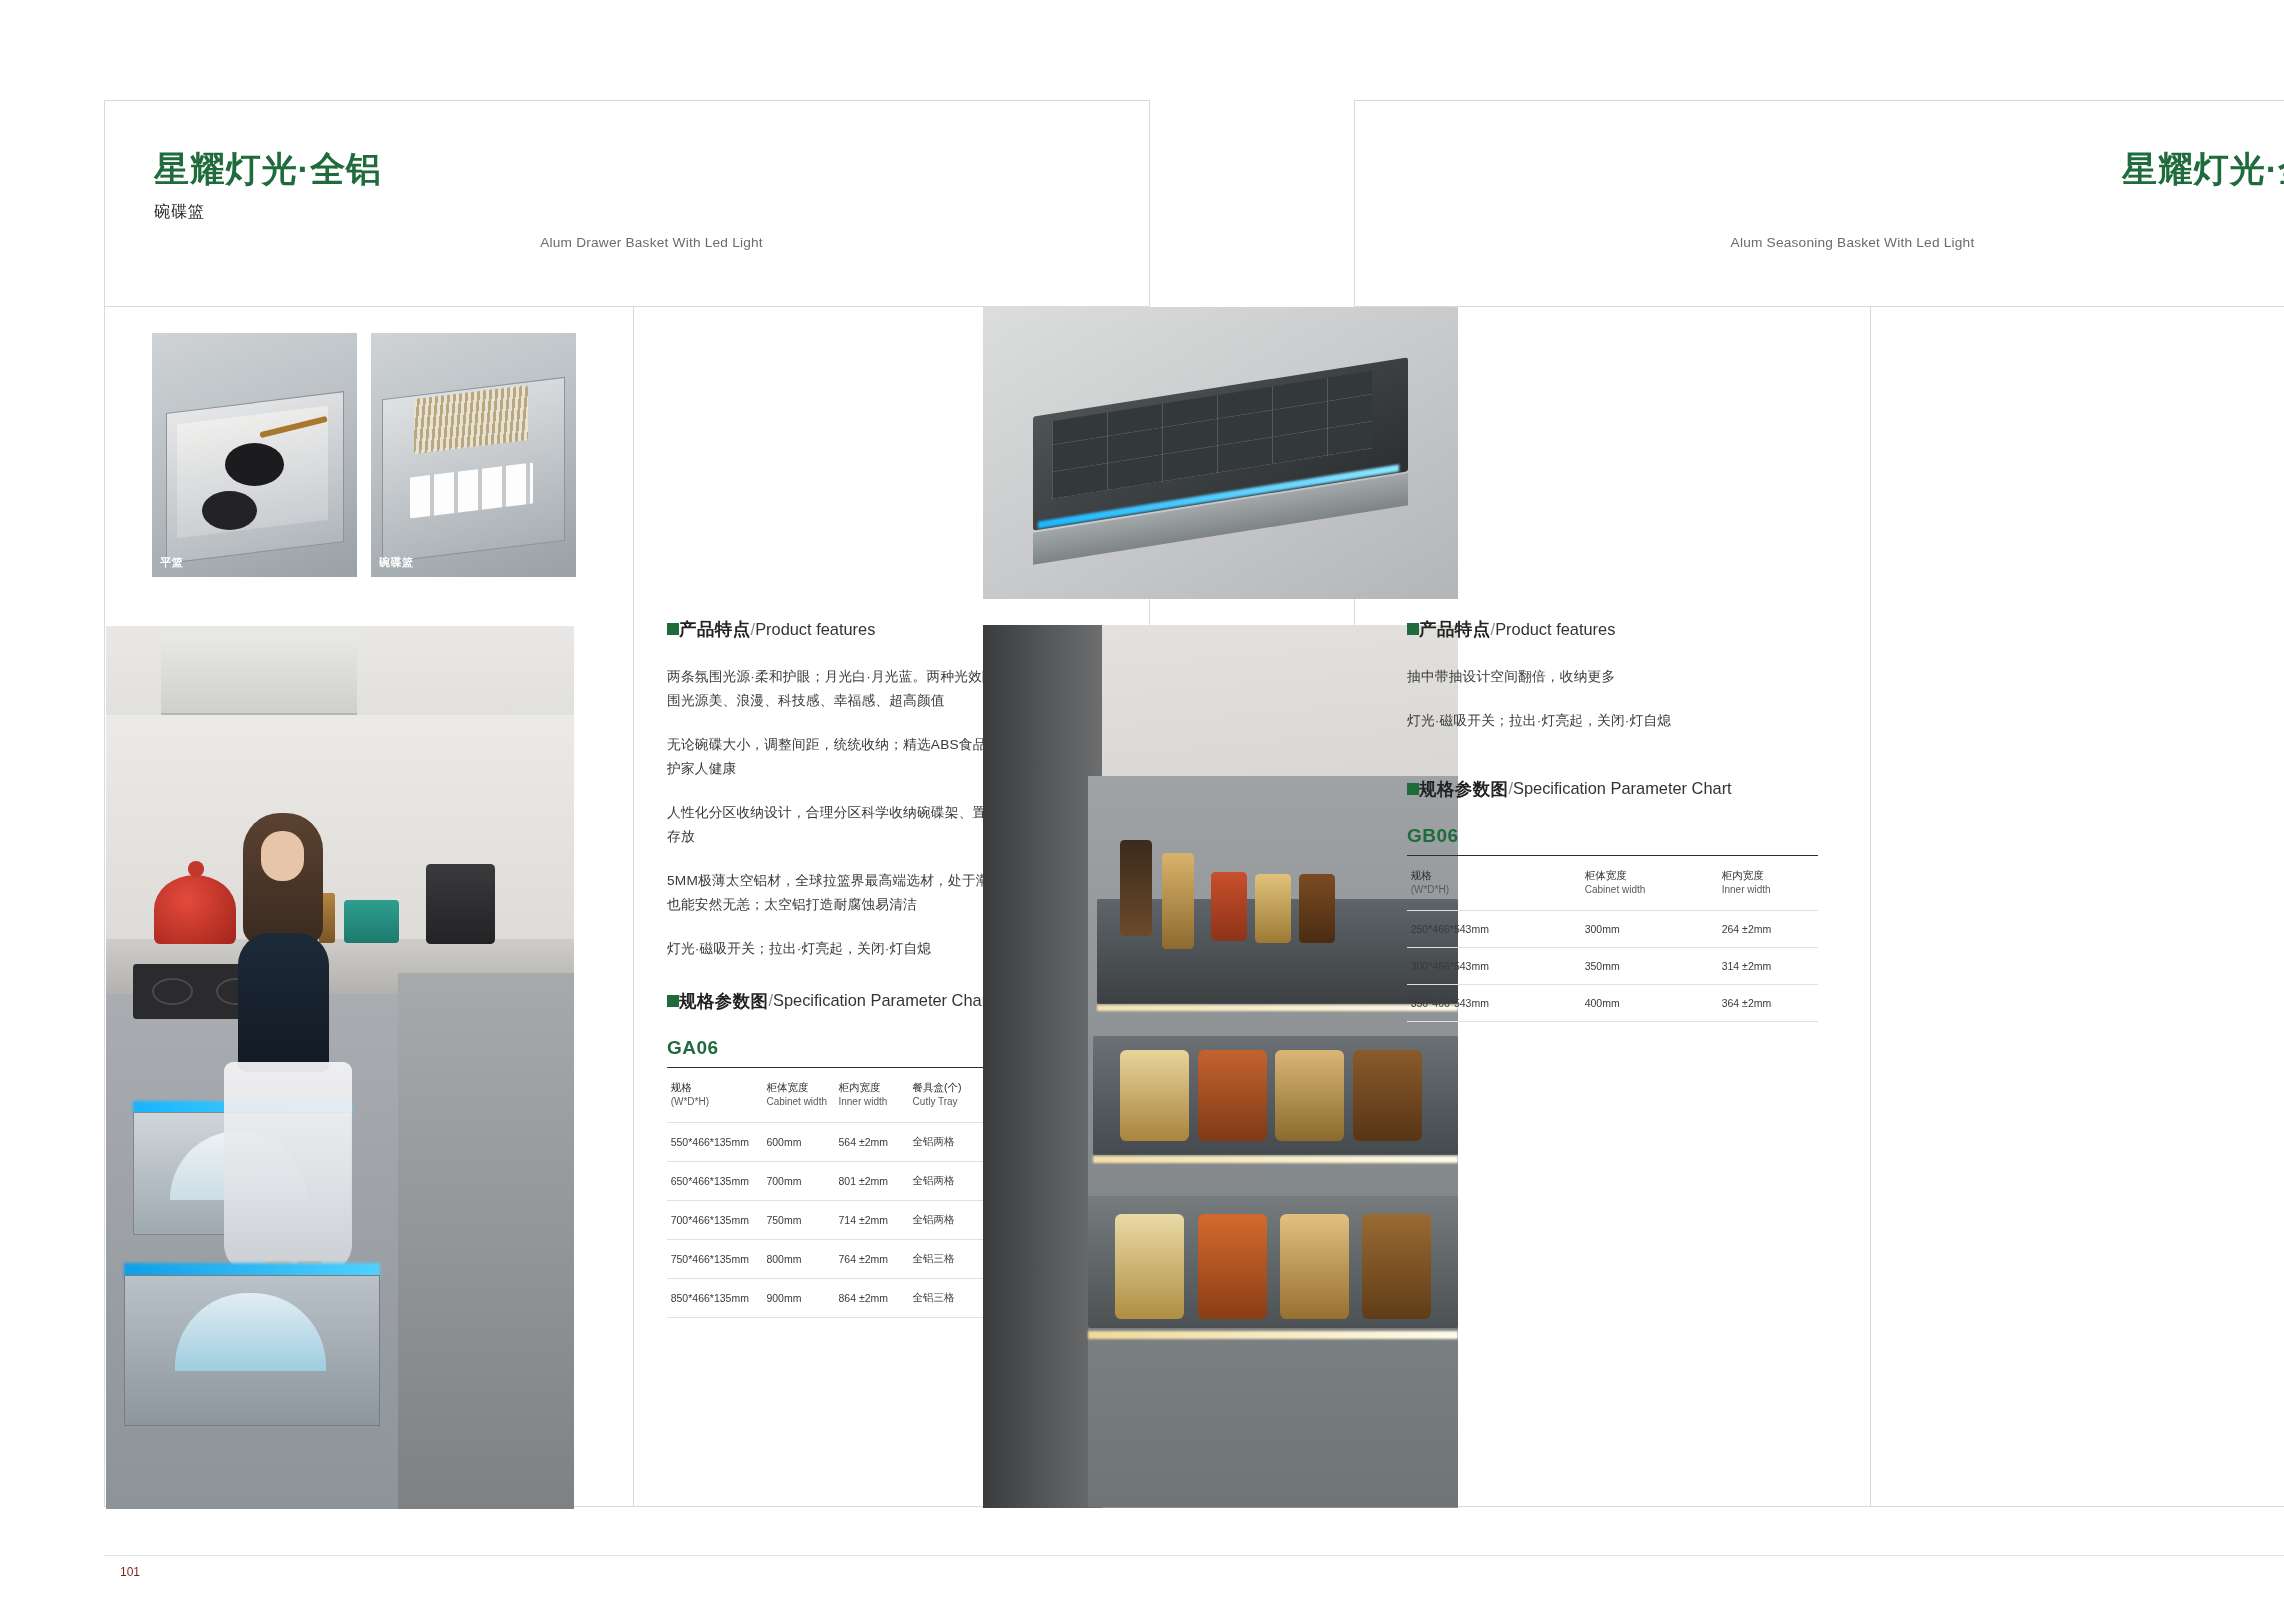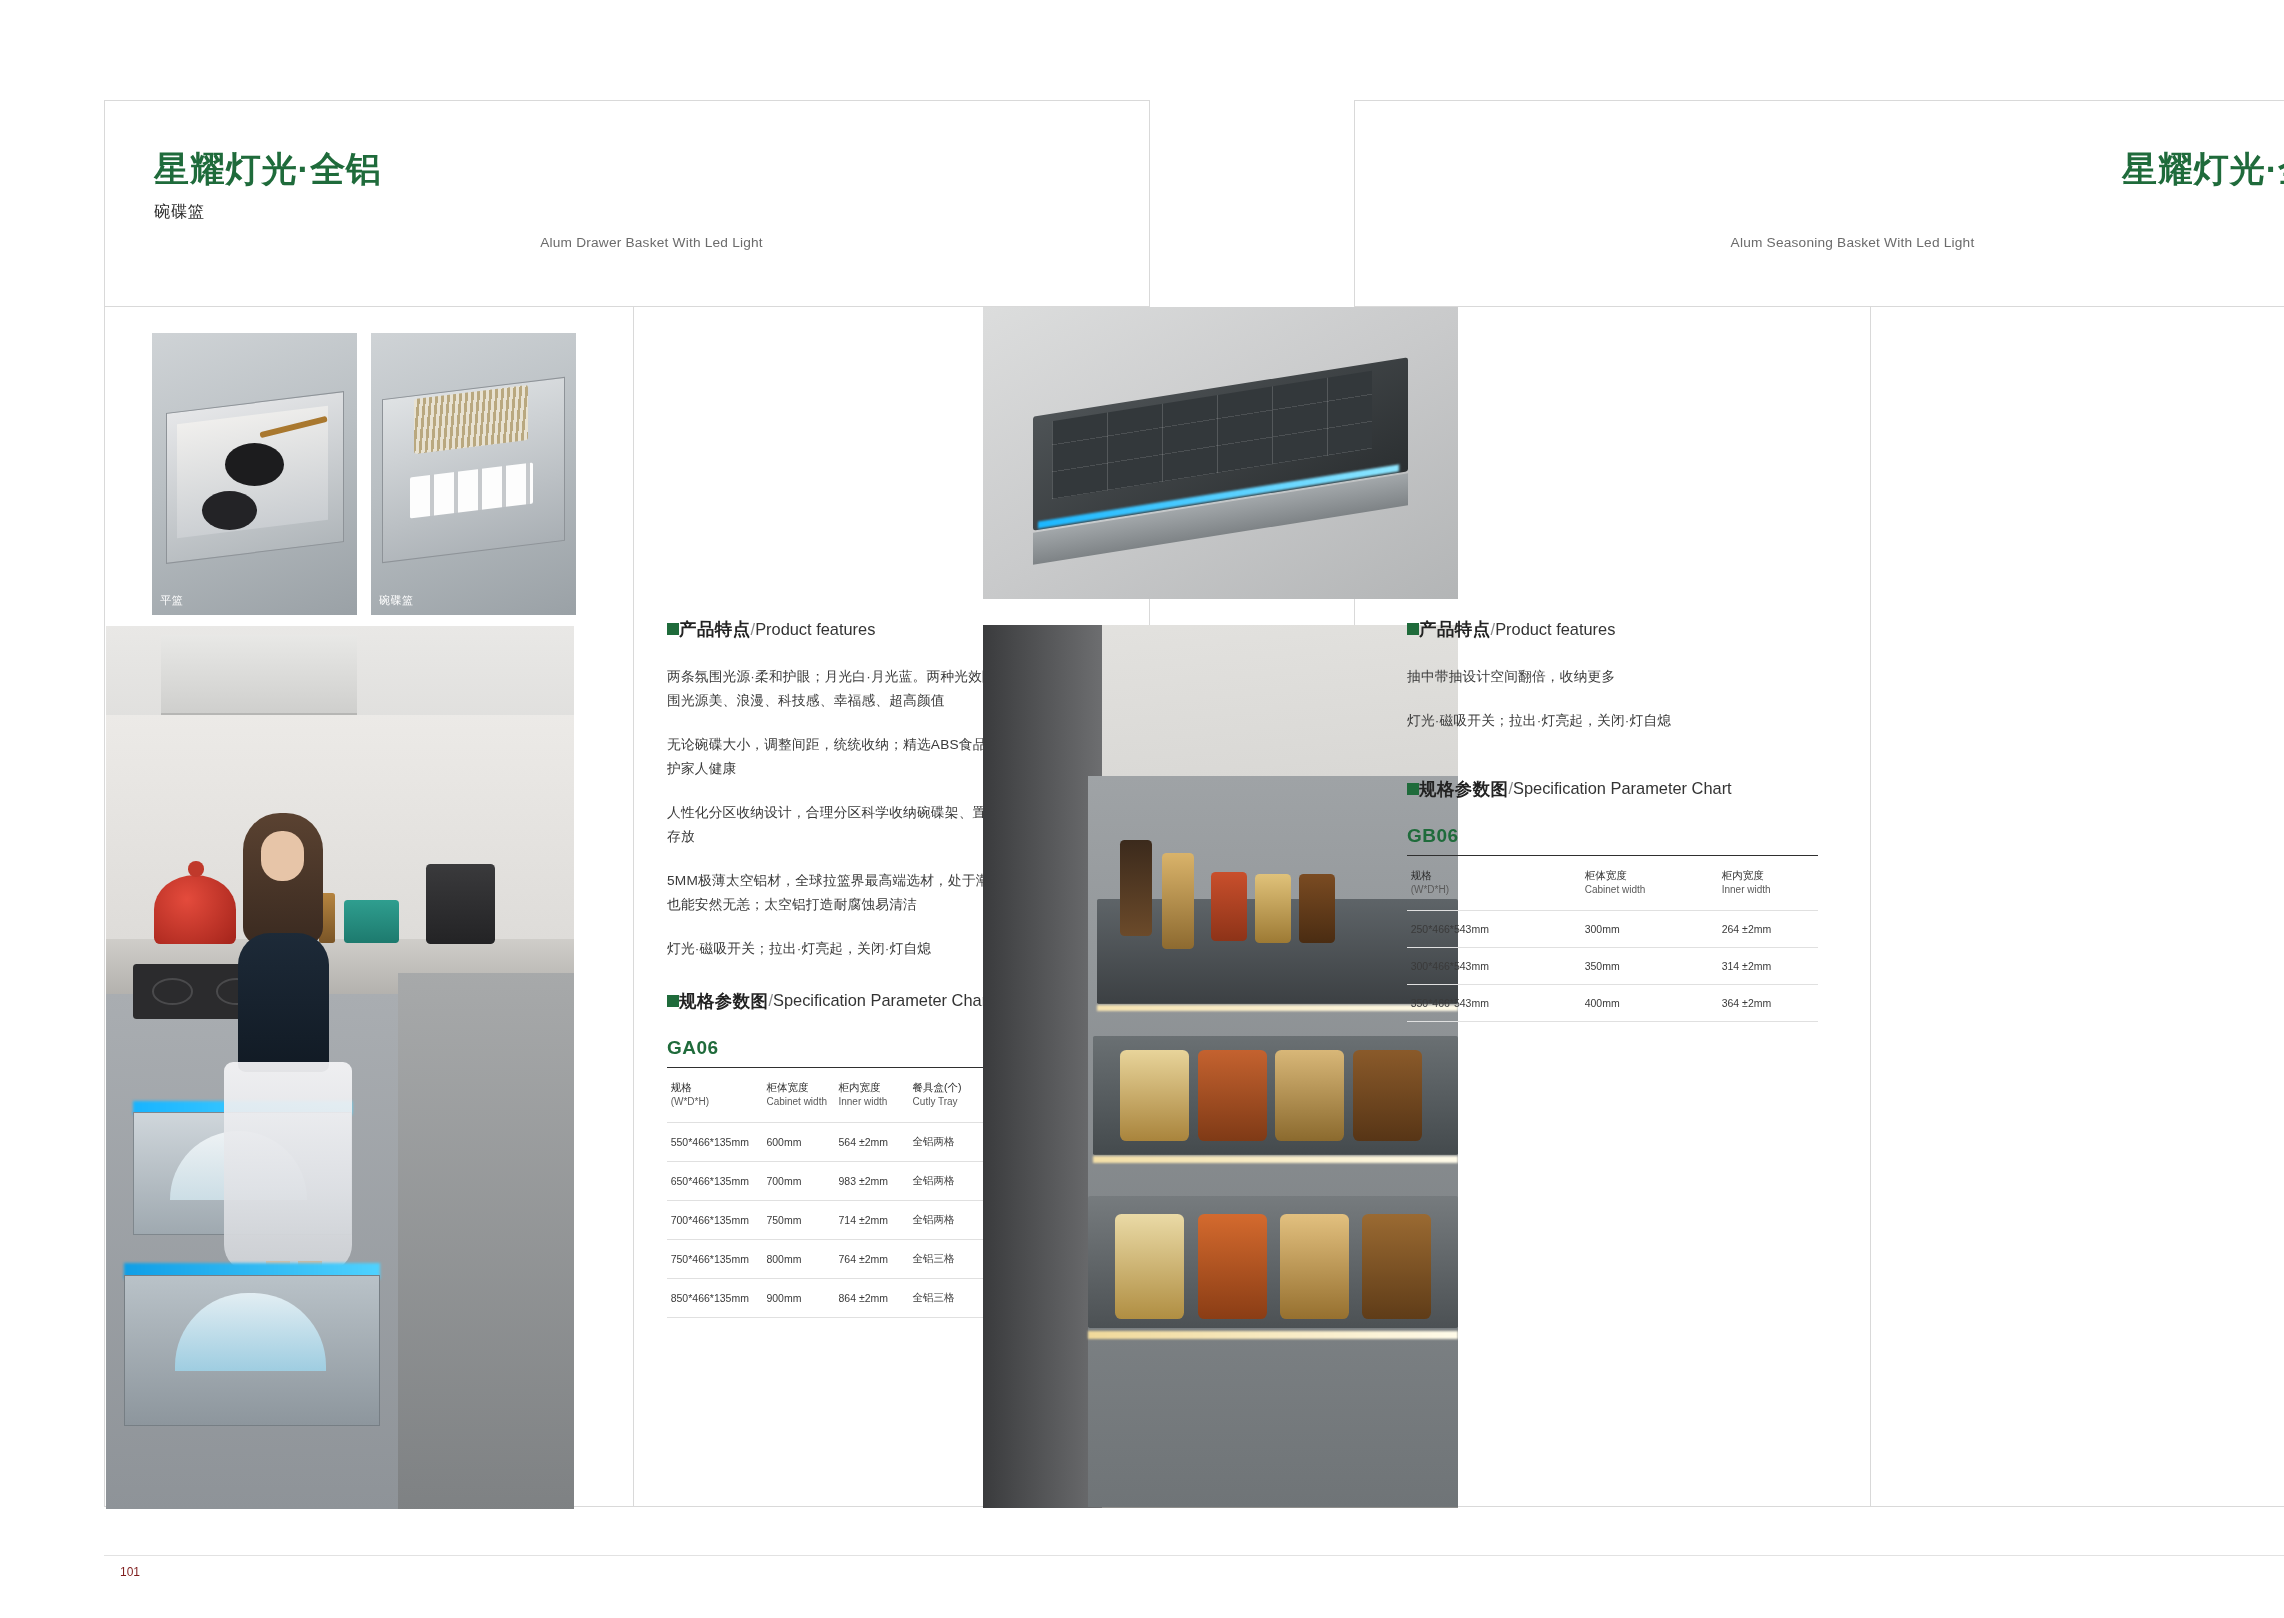--- a/index.html
+++ b/index.html
@@ -46,22 +46,23 @@
   
   .vdiv {
     position: absolute; top: 206px; width: 1.4px; background: #d9d9d9;
   }
   .vdiv-left  { left: 528px; height: 1200px; }
   .vdiv-right { left: 515px; height: 1200px; }
 
   
   .thumbs { position: absolute; top: 333px; left: 152px; display: flex; gap: 13.7px; }
   .thumb {
-    width: 205px; height: 282px; position: relative; overflow: hidden;
+    width: 205px; height: 244px; position: relative; overflow: hidden;
     background: linear-gradient(160deg,#cfd3d6 0%, #b9bfc3 45%, #9aa1a6 100%);
+    font-weight: bold;
   }
   .thumb .cap {
     position: absolute; left: 8.2px; bottom: 7.3px;
     font-size: 11px; color: #fff; letter-spacing: 0.5px;
   }
   
   .t1-drawer {
     position: absolute; left: 13.7px; top: 69px; width: 178px; height: 151px;
     background: linear-gradient(170deg,#e6e7e9,#b0b6ba);
     transform: skewY(-7deg);
@@ -387,21 +388,21 @@
             <td>550*466*135mm</td>
             <td>600mm</td>
             <td>564 ±2mm</td>
             <td>全铝两格</td>
             <td>10</td>
             <td>9</td>
           </tr>
           <tr>
             <td>650*466*135mm</td>
             <td>700mm</td>
-            <td>983 ±2mm</td>
+            <td>801 ±2mm</td>
             <td>全铝两格</td>
             <td>14</td>
             <td>12</td>
           </tr>
           <tr>
             <td>700*466*135mm</td>
             <td>750mm</td>
             <td>714 ±2mm</td>
             <td>全铝两格</td>
             <td>14</td>

